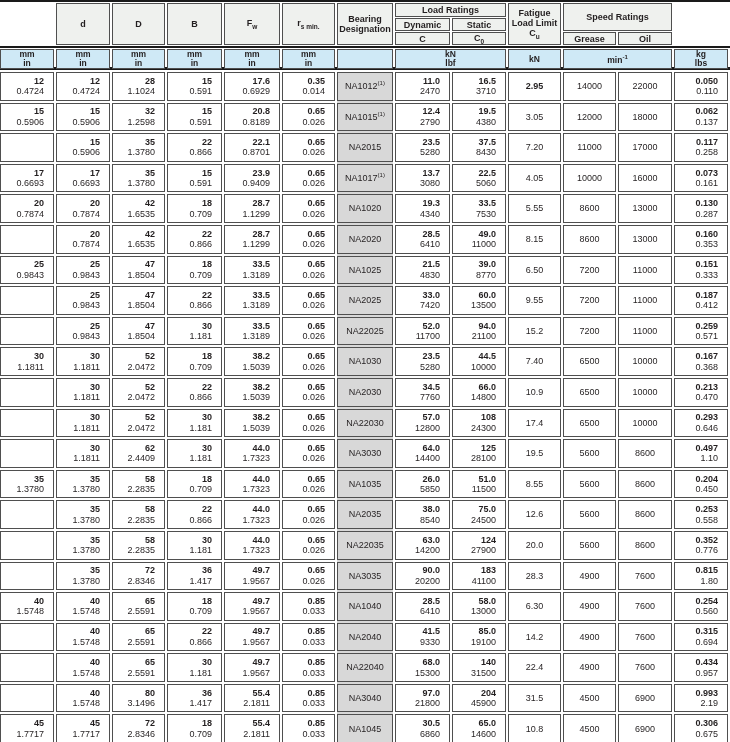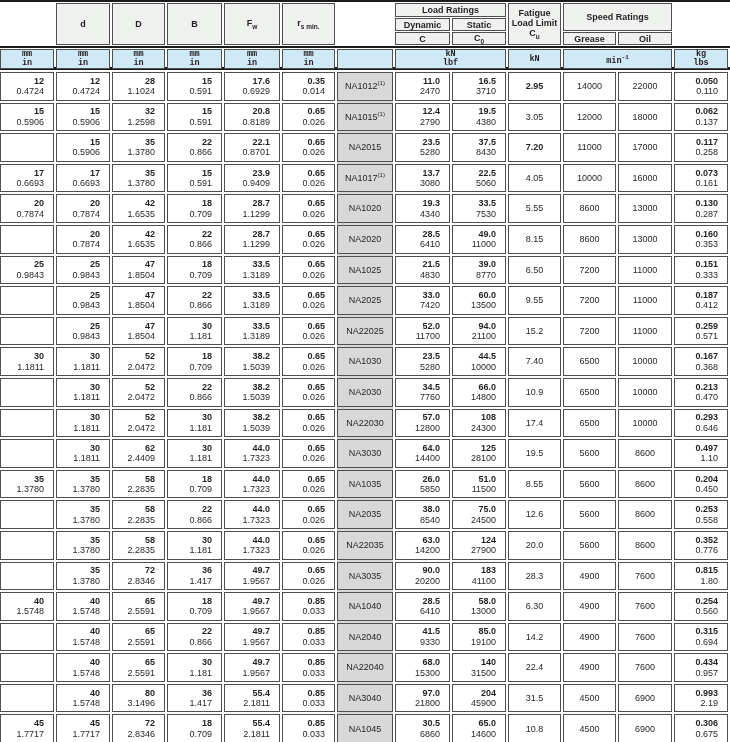--- a/index.html
+++ b/index.html
@@ -27,21 +27,21 @@
   .thead{grid-template-rows:14px 13px 13px;row-gap:1px;margin-top:1px;margin-bottom:1px;}
   .hc{
     background:var(--hdr);border:1px solid var(--border);
     display:flex;align-items:center;justify-content:center;
     font-size:9px;font-weight:bold;line-height:10px;text-align:center;
     white-space:pre-line;box-sizing:border-box;
   }
   .hc sub{font-size:6.5px;line-height:6px;}
   .fatigue{flex-direction:column;}
   
-  .units{height:17px;margin:1px 0;font-family:Liberation Mono, monospace;}
+  .units{height:17px;margin:1px 0;}
   .uc{
     background:var(--blue);border:1px solid var(--border);
     display:flex;flex-direction:column;align-items:center;justify-content:center;
     font-size:8.5px;font-weight:bold;line-height:9px;text-align:center;
     white-space:pre-line;box-sizing:border-box;
   }
   .uc sup{font-size:6px;}
   
   .tbody{position:relative;margin-top:1px;}
   .desig-strip{position:absolute;left:337px;top:0;width:56px;height:100%;background:var(--gray);}
@@ -63,20 +63,22 @@
 
 <div class="page">
   <div class="rule"></div>
 
   <div class="grid thead">
     <div class="hc" style="grid-column:2;grid-row:1/span 3">d</div>
     <div class="hc" style="grid-column:3;grid-row:1/span 3">D</div>
     <div class="hc" style="grid-column:4;grid-row:1/span 3">B</div>
     <div class="hc" style="grid-column:5;grid-row:1/span 3"><span><span>F</span><sub>w</sub></span></div>
     <div class="hc" style="grid-column:6;grid-row:1/span 3"><span><span>r</span><sub>s min.</sub></span></div>
+    <div class="hc" style="grid-column:7;grid-row:1/span 3">Bearing
+Designation</div>
     <div class="hc" style="grid-column:8/span 2;grid-row:1">Load Ratings</div>
     <div class="hc" style="grid-column:8;grid-row:2">Dynamic</div>
     <div class="hc" style="grid-column:9;grid-row:2">Static</div>
     <div class="hc" style="grid-column:8;grid-row:3">C</div>
     <div class="hc" style="grid-column:9;grid-row:3"><span><span>C</span><sub>0</sub></span></div>
     <div class="hc fatigue" style="grid-column:10;grid-row:1/span 3">
       <span>Fatigue
 Load Limit</span>
       <span><span>C</span><sub>u</sub></span>
     </div>
@@ -243,21 +245,21 @@
         </div>
         <div class="c">
           <div class="m">23.5</div>
           <div class="i">5280</div>
         </div>
         <div class="c">
           <div class="m">37.5</div>
           <div class="i">8430</div>
         </div>
         <div class="c single">
-          <span class="m" style="font-weight: bold;">7.20</span>
+          <span class="m" style="font-weight: normal;">7.20</span>
         </div>
         <div class="c single">
           <span class="m" style="font-weight: normal;">11000</span>
         </div>
         <div class="c single">
           <span class="m" style="font-weight: normal;">17000</span>
         </div>
         <div class="c">
           <div class="m">0.117</div>
           <div class="i">0.258</div>

